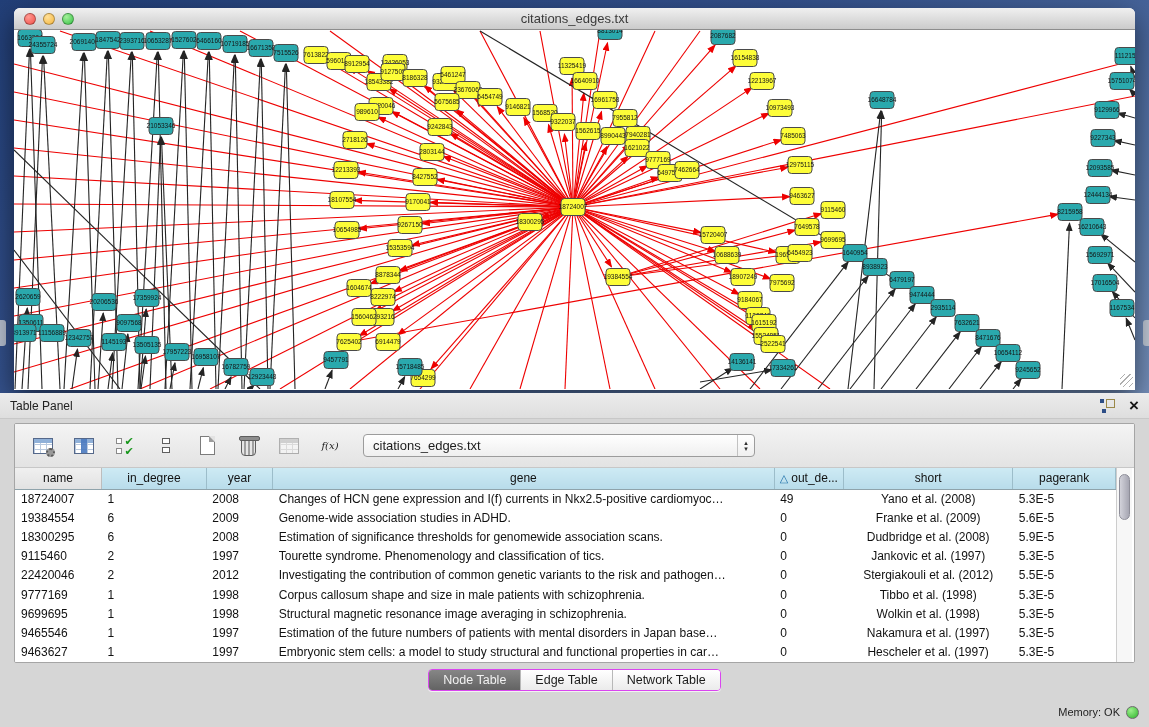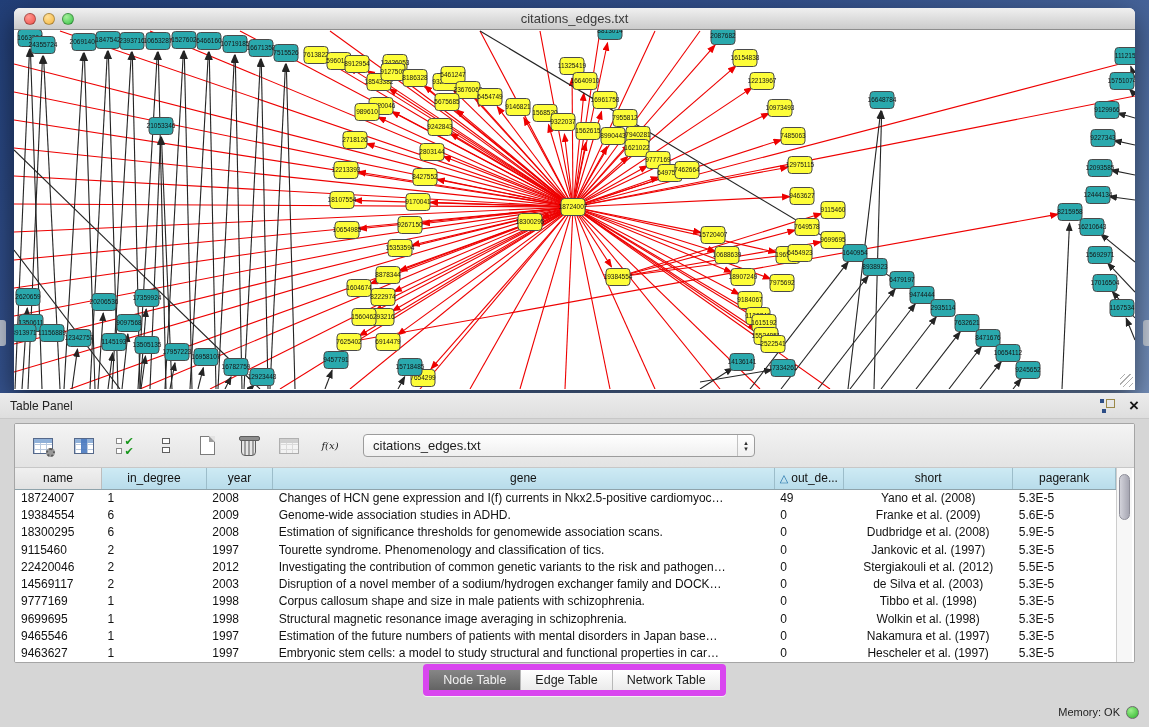--- a/index.html
+++ b/index.html
@@ -77,21 +77,21 @@
     border-bottom:1px solid #8fa3ab; font-weight:normal; font-size:12px; color:#111; overflow:hidden; white-space:nowrap; }
   thead th.gray { background:linear-gradient(#f0f0f0,#e2e2e2); border-right-color:#bdbdbd; }
   .sort-tri { color:#1d6fa8; font-size:11px; margin-right:3px; }
   tbody td { height:16px; padding:0 6px; white-space:nowrap; overflow:hidden; color:#111; }
   tbody td.c { text-align:center; }
   .vscroll { width:16px; border-left:1px solid #cdcdcd; background:#f7f7f7; position:relative; }
   .vthumb { position:absolute; top:6px; left:2px; width:11px; height:46px;
     background:linear-gradient(90deg,#d2d2da,#a6a6b2); border:1px solid #8e8e99; border-radius:6px; }
 
   .tabs-row { height:34px; display:flex; align-items:center; justify-content:center; background:#d6d6d6; }
-  .seg { display:flex; border:6px solid #d946ef; border-radius:4px; overflow:hidden;
+  .seg { display:flex; border:1px solid #d946ef; border-radius:4px; overflow:hidden;
     background:#fff; box-shadow:0 1px 0 rgba(255,255,255,.7); }
   .seg-item { padding:3px 14px; font-size:12.5px; color:#1b1b1b;
     background:linear-gradient(#ffffff,#ebebeb); border-left:1px solid #b8b8b8; }
   .seg-item:first-child { border-left:none; }
   .seg-item.sel { background:linear-gradient(#868686,#636363); color:#f1f1f1; }
 
   .status-bar { height:30px; display:flex; align-items:center; justify-content:flex-end;
     gap:6px; padding-right:10px; background:#d6d6d6; font-size:11px; color:#1e1e1e;margin-left:8px; }
   .mem-dot { width:13px; height:13px; border-radius:50%; border:1px solid #6b6b6b;
     background:radial-gradient(circle at 35% 30%,#9bf08a,#2db32c); }
@@ -905,29 +905,20 @@
           <tr>
             <td>22420046</td>
             <td>2</td>
             <td>2012</td>
             <td>Investigating the contribution of common genetic variants to the risk and pathogen…</td>
             <td>0</td>
             <td class="c">Stergiakouli et al. (2012)</td>
             <td>5.5E-5</td>
           </tr>
           <tr>
-            <td>14569117</td>
-            <td>2</td>
-            <td>2003</td>
-            <td>Disruption of a novel member of a sodium/hydrogen exchanger family and DOCK…</td>
-            <td>0</td>
-            <td class="c">de Silva et al. (2003)</td>
-            <td>5.3E-5</td>
-          </tr>
-          <tr>
             <td>9777169</td>
             <td>1</td>
             <td>1998</td>
             <td>Corpus callosum shape and size in male patients with schizophrenia.</td>
             <td>0</td>
             <td class="c">Tibbo et al. (1998)</td>
             <td>5.3E-5</td>
           </tr>
           <tr>
             <td>9699695</td>

